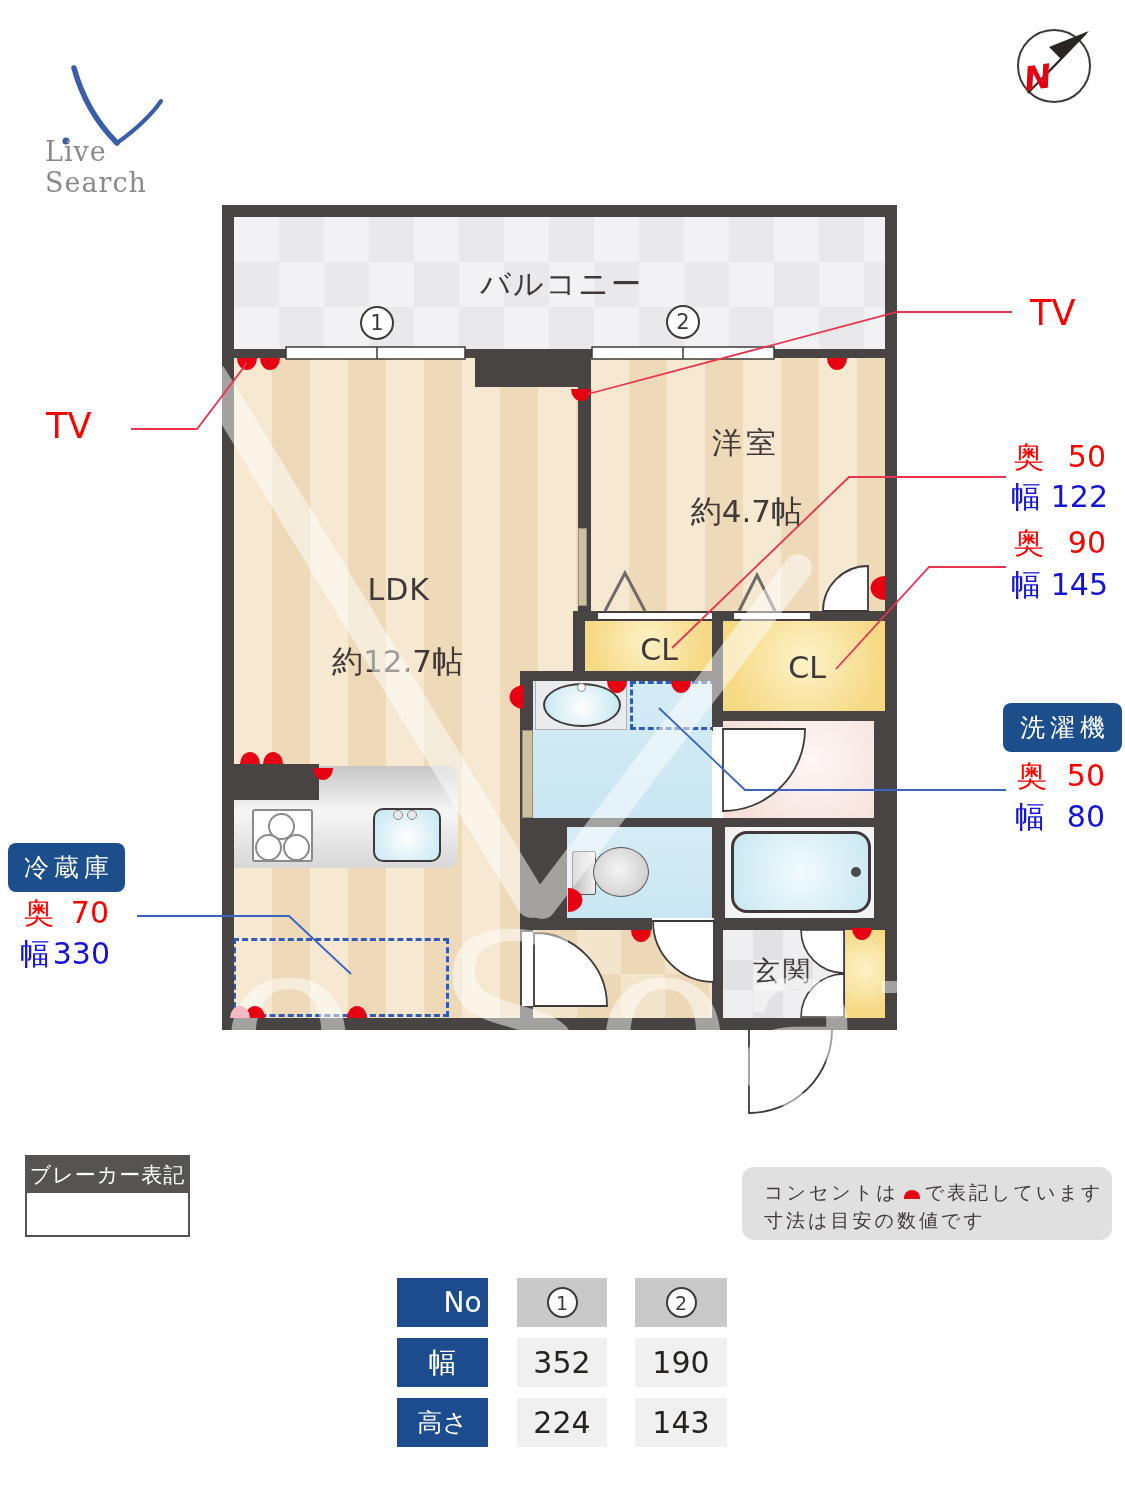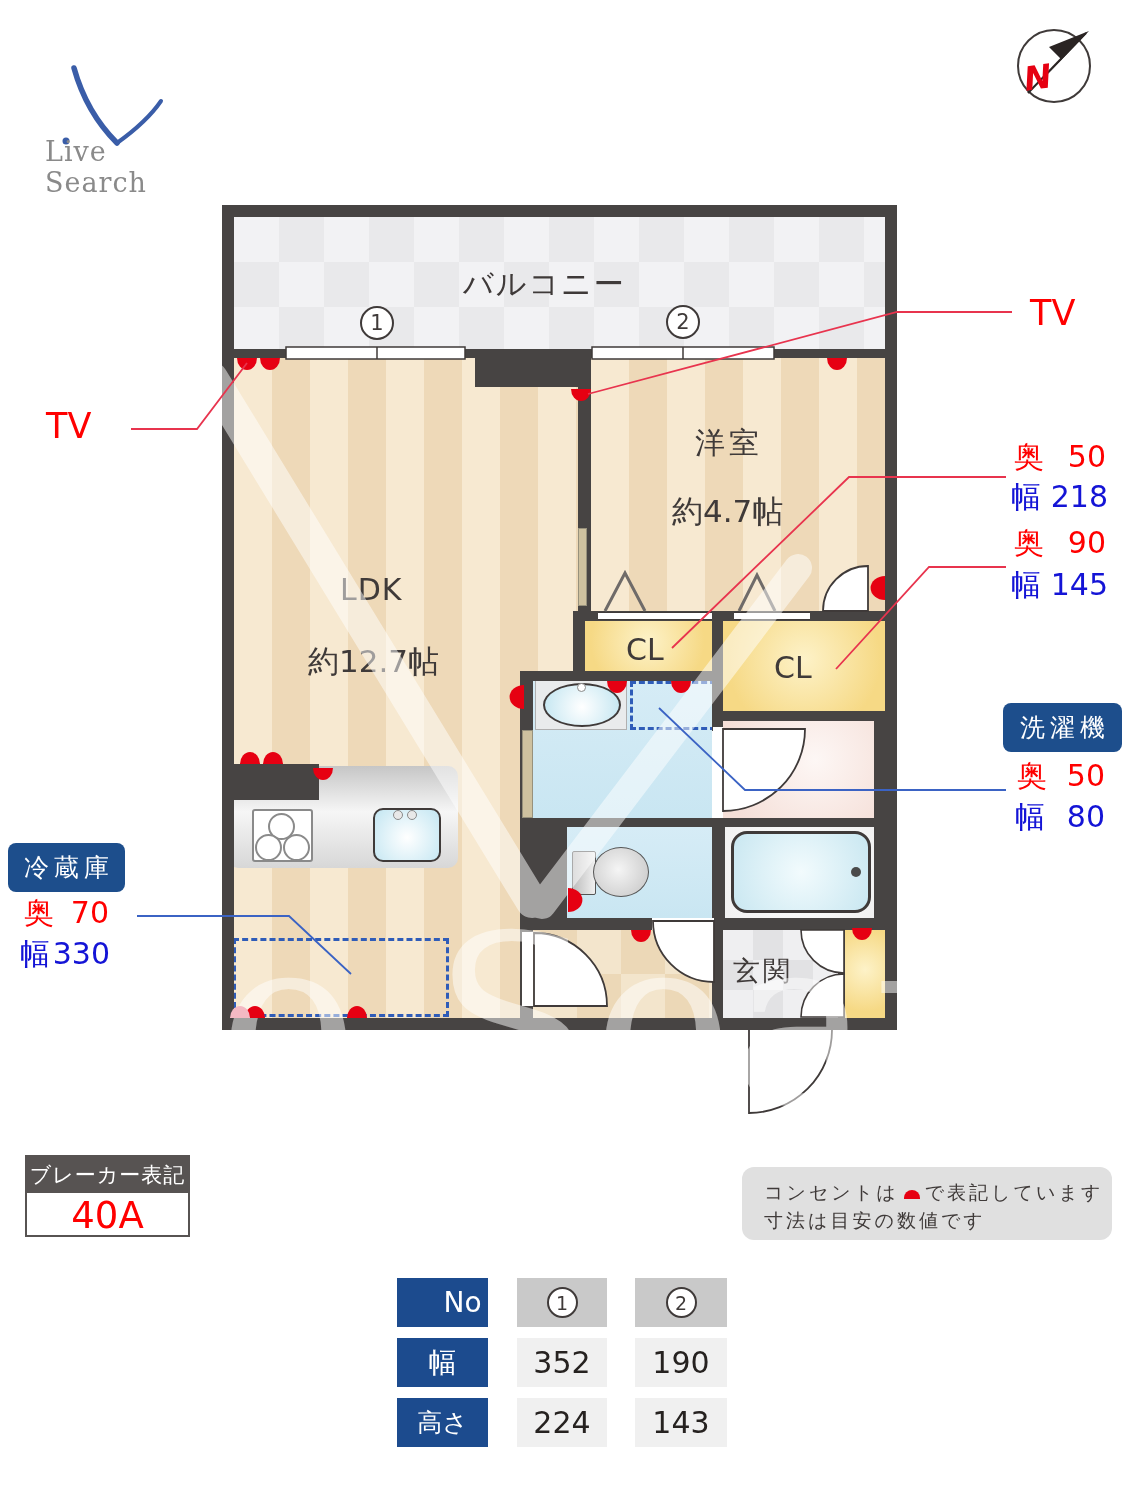--- a/index.html
+++ b/index.html
@@ -1,21 +1,21 @@
 <!DOCTYPE html>
 <html><head>
 <meta charset="utf-8">
 <style>
   html,body{margin:0;padding:0;background:#ffffff;}
   #page{position:relative;width:1125px;height:1500px;background:#fff;overflow:hidden;
         font-family:"DejaVu Sans",sans-serif;color:#3f3a39;}
   .abs{position:absolute;}
   .wall{position:absolute;background:#474443;}
   .room{position:absolute;}
-  .lbl{position:absolute;color:#3f3a39;text-align:left;}
+  .lbl{position:absolute;color:#3f3a39;text-align:right;}
   
   .floor-stripes{background:repeating-linear-gradient(90deg,#f7e9d1 0 38px,#eed9b8 38px 76px);}
   .floor-balcony{background:conic-gradient(#e9e9eb 90deg,#f2f2f4 90deg 180deg,#e9e9eb 180deg 270deg,#f2f2f4 270deg);background-size:90px 90px;}
   .floor-genkan{background:conic-gradient(#e2e2e4 90deg,#efeff1 90deg 180deg,#e2e2e4 180deg 270deg,#efeff1 270deg);background-size:60px 60px;}
   .floor-hall{background:conic-gradient(#f3e5cc 90deg,#ecd8b7 90deg 180deg,#f3e5cc 180deg 270deg,#ecd8b7 270deg);background-size:88px 88px;}
   .floor-cl{background:radial-gradient(circle at 50% 45%,#fdf2c8 0%,#f6d985 80%);}
   .floor-wet{background:linear-gradient(180deg,#d6ecf6,#c9e6f2);}
   .floor-pink{background:radial-gradient(circle at 60% 40%,#fdf7f5,#f5dfd8 85%);}
   .floor-bath{background:radial-gradient(circle at 50% 50%,#ffffff,#f1f1f1);}
   .opening{position:absolute;background:#ffffff;}
@@ -216,21 +216,21 @@
 
   <div class="tv" style="left:46px;top:406px;">TV</div>
   <div class="tv" style="left:1030px;top:293px;">TV</div>
 
   <div class="dimrow" style="left:1014px;top:441px;width:92px;">
     <span class="red">奥</span>
     <span class="red">50</span>
   </div>
   <div class="dimrow" style="left:1011px;top:481px;width:97px;">
     <span class="blue">幅</span>
-    <span class="blue">218</span>
+    <span class="blue">122</span>
   </div>
   <div class="dimrow" style="left:1014px;top:527px;width:92px;">
     <span class="red">奥</span>
     <span class="red">90</span>
   </div>
   <div class="dimrow" style="left:1011px;top:569px;width:97px;">
     <span class="blue">幅</span>
     <span class="blue">145</span>
   </div>
 
@@ -249,21 +249,20 @@
     <span class="red">奥</span>
     <span class="red">70</span>
   </div>
   <div class="dimrow" style="left:20px;top:938px;width:90px;">
     <span class="blue">幅</span>
     <span class="blue">330</span>
   </div>
 
   <div id="breaker">
     <div class="hd">ブレーカー表記</div>
-    <div class="bd">40A</div>
   </div>
 
   <div class="tcell thead" style="left:397px;top:1278px;width:91px;height:49px;padding-left:40px;">No</div>
   <div class="tcell thead" style="left:397px;top:1338px;width:91px;height:49px;">幅</div>
   <div class="tcell thead" style="left:397px;top:1398px;width:91px;height:49px;font-size:25px;">高さ</div>
   <div class="tcell tgray" style="left:517px;top:1278px;width:90px;height:49px;">
     <span class="tcircle">1</span>
   </div>
   <div class="tcell tgray" style="left:635px;top:1278px;width:92px;height:49px;">
     <span class="tcircle">2</span>

